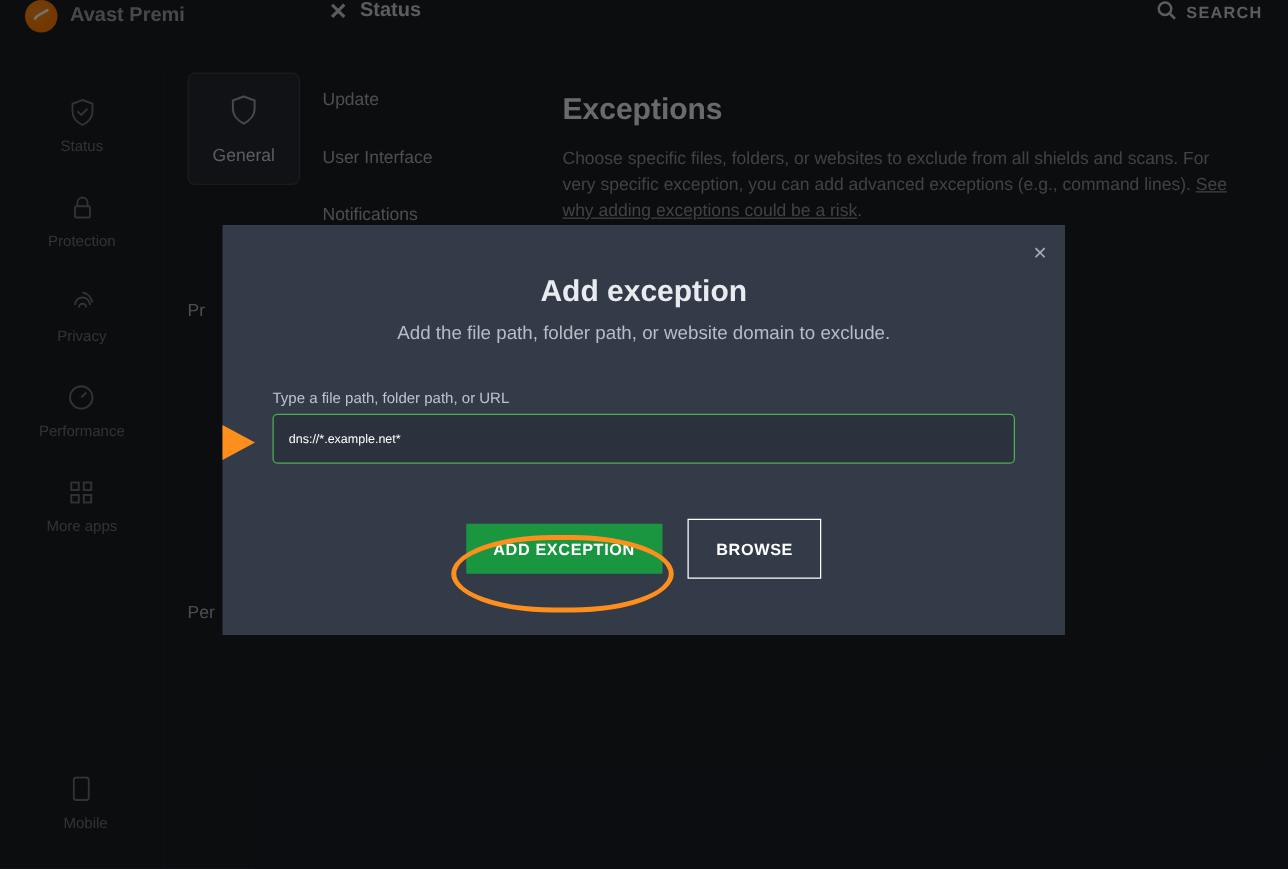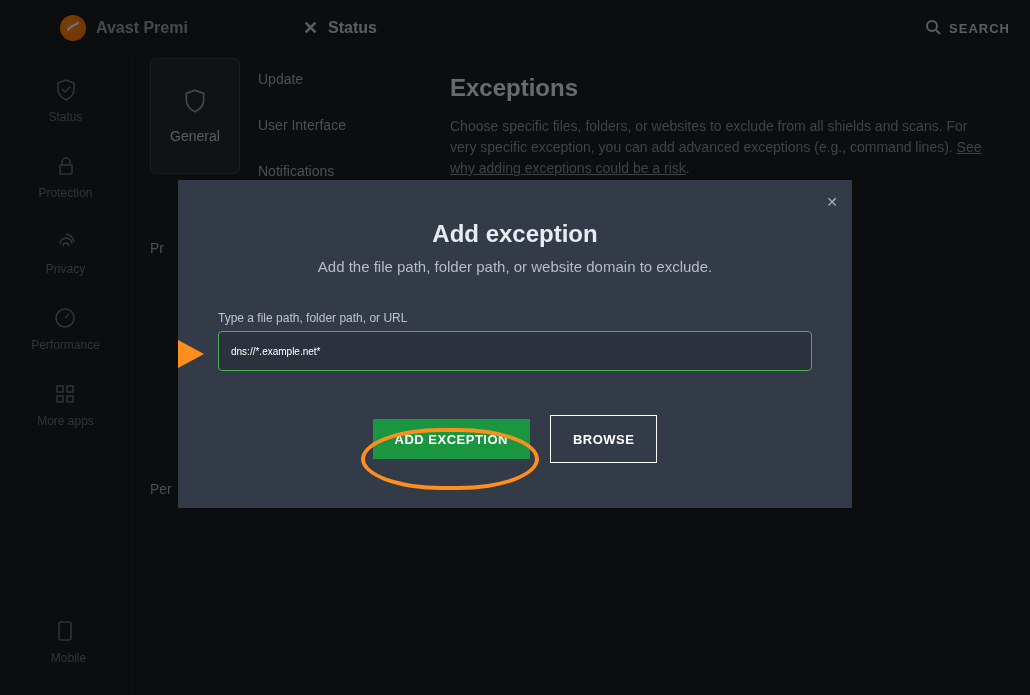--- a/index.html
+++ b/index.html
@@ -21,24 +21,23 @@
       inset: 0;
       background: rgba(0,0,0,0.55);
       z-index: 1;
     }
     
     .topbar {
       position: absolute;
       top: 0; left: 0; right: 0;
       height: 56px;
       display: flex;
-      align-items: center;
+      align-items: flex-start;
       padding: 0 20px;
       color: #b8bcc4;
-      margin-left: 40px;
     }
     .brand { display: flex; align-items: center; gap: 10px; }
     .brand-text { font-size: 16px; color: #9da1a8; font-weight: 600; }
     .brand-logo {
       width: 26px; height: 26px; border-radius: 50%;
       background: radial-gradient(circle at 35% 35%, #ff8f1c 0%, #ff7b00 60%);
       display: flex; align-items: center; justify-content: center;
     }
     .close-area { display: flex; align-items: center; gap: 10px; margin-left: 115px; color: #c9cdd4; font-size: 16px; cursor: pointer; font-weight: 600;}
     .close-x { font-size: 18px; line-height: 1; }
@@ -52,21 +51,21 @@
     }
     .nav-item { display: flex; flex-direction: column; align-items: center; gap: 6px; color: #6e727a; cursor: pointer; }
     .nav-icon { width: 28px; height: 28px; display: flex; align-items: center; justify-content: center;}
     .nav-label { font-size: 12px; }
     .nav-mobile { margin-top: auto; margin-bottom: 30px; }
     
     .settings-area {
       position: absolute; left: 150px; top: 56px; right: 20px; bottom: 40px;
     }
     .general-tile {
-      width: 90px; height: 116px;
+      width: 90px; height: 90px;
       background: #24282f; border: 1px solid #3a3f48; border-radius: 6px;
       display: flex; flex-direction: column; align-items: center; justify-content: center;
       gap: 10px; color: #c9cdd4;
       position: absolute; left: 0; top: 2px;
     }
     .general-tile .label { font-size: 14px; }
     .subtab-list { position: absolute; left: 108px; top: 0; display: flex; flex-direction: column; }
     .subtab { color: #a9adb5; padding: 15px 0; font-size: 14px; cursor: pointer;}
     .side-cat { color: #a9adb5; font-size: 14px; position: absolute; left: 0; }
     

